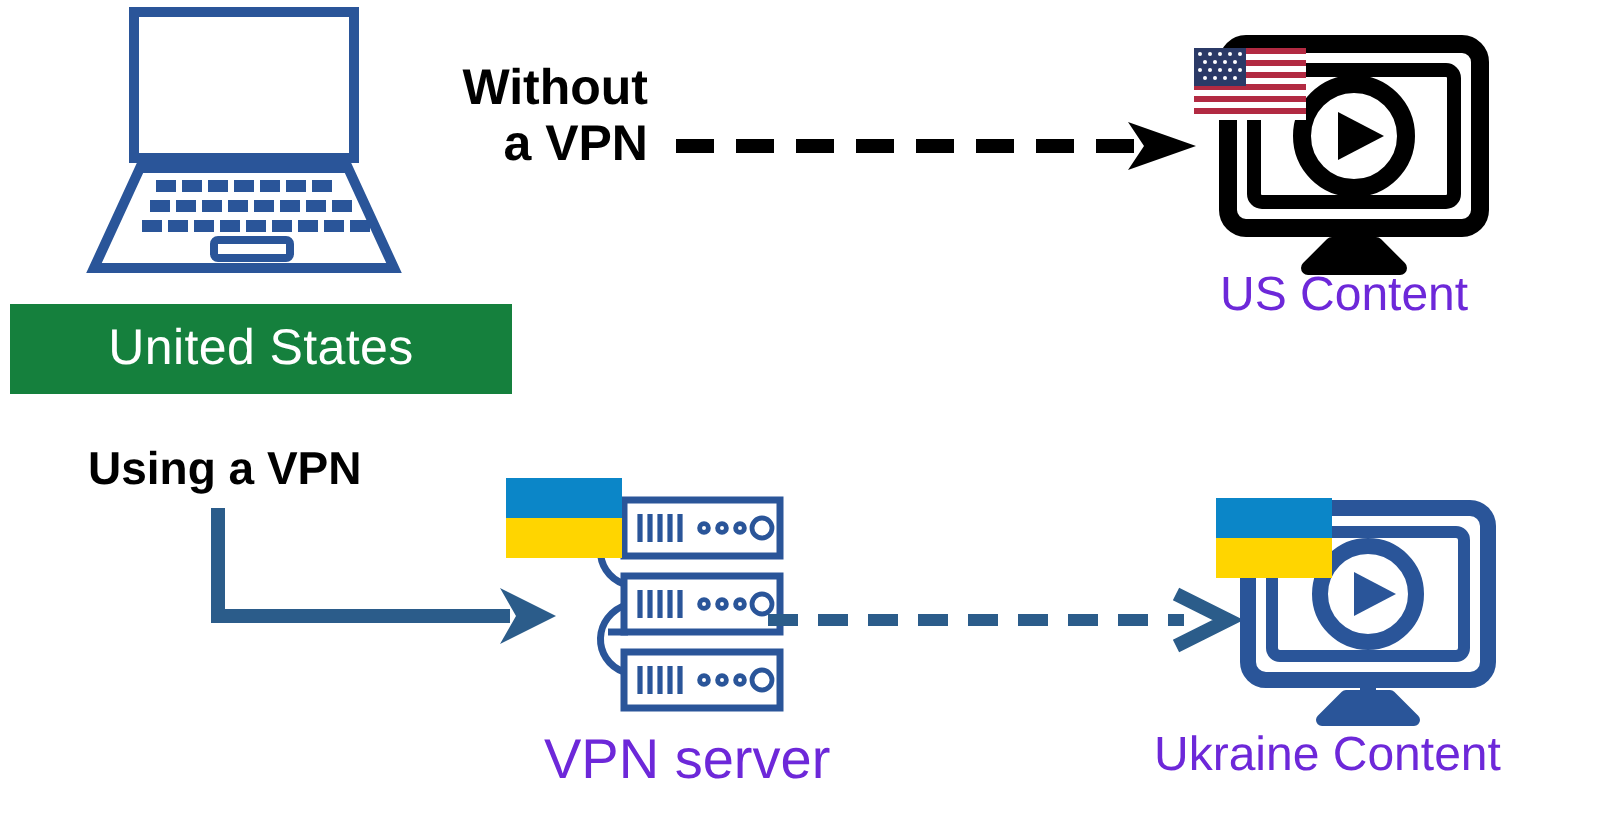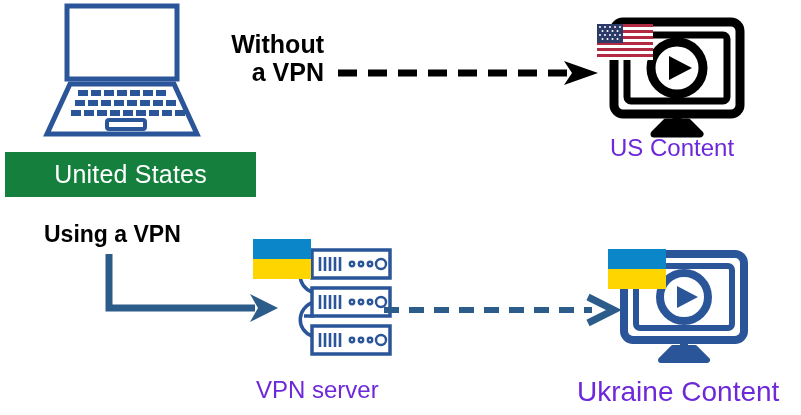--- a/index.html
+++ b/index.html
@@ -67,29 +67,28 @@
     font-size: 23px;
     text-align: right;
   }
 
   #us-content-text {
     left: 610px;
     top: 134px;
     font-size: 24px;
   }
   #vpn-server-text {
-    left: 256px;
+    left: 272px;
+    top: 364px;
+    font-size: 28px;
+  }
+  #ukraine-content-text {
+    left: 577px;
     top: 364px;
     font-size: 24px;
-    margin-top: 12px;
-  }
-  #ukraine-content-text {
-    left: 577px;
-    top: 376px;
-    font-size: 28px;
   }
 
   svg { display: block; overflow: visible; }
 </style>
 </head>
 <body>
 
 <div id="canvas">
 
   <div class="abs" style="left:52px; top:2px;">

